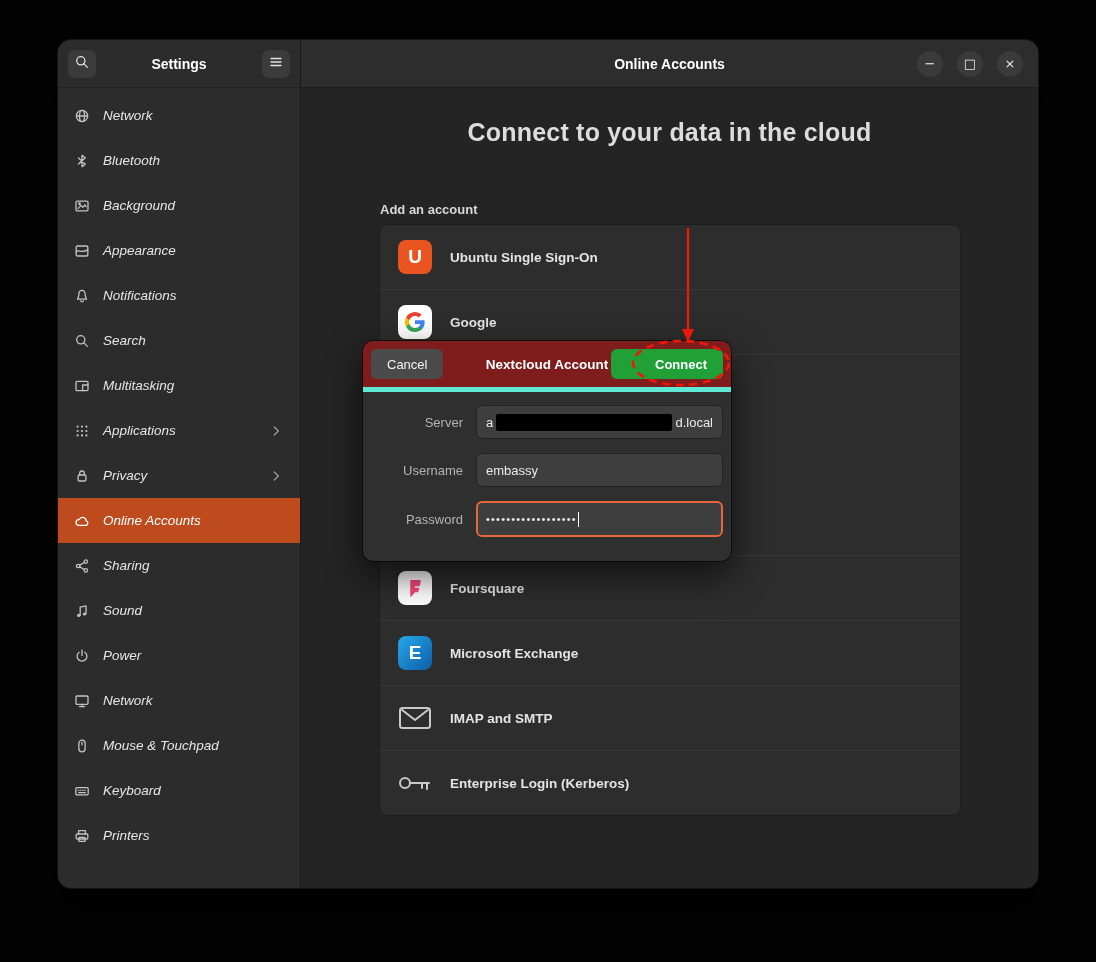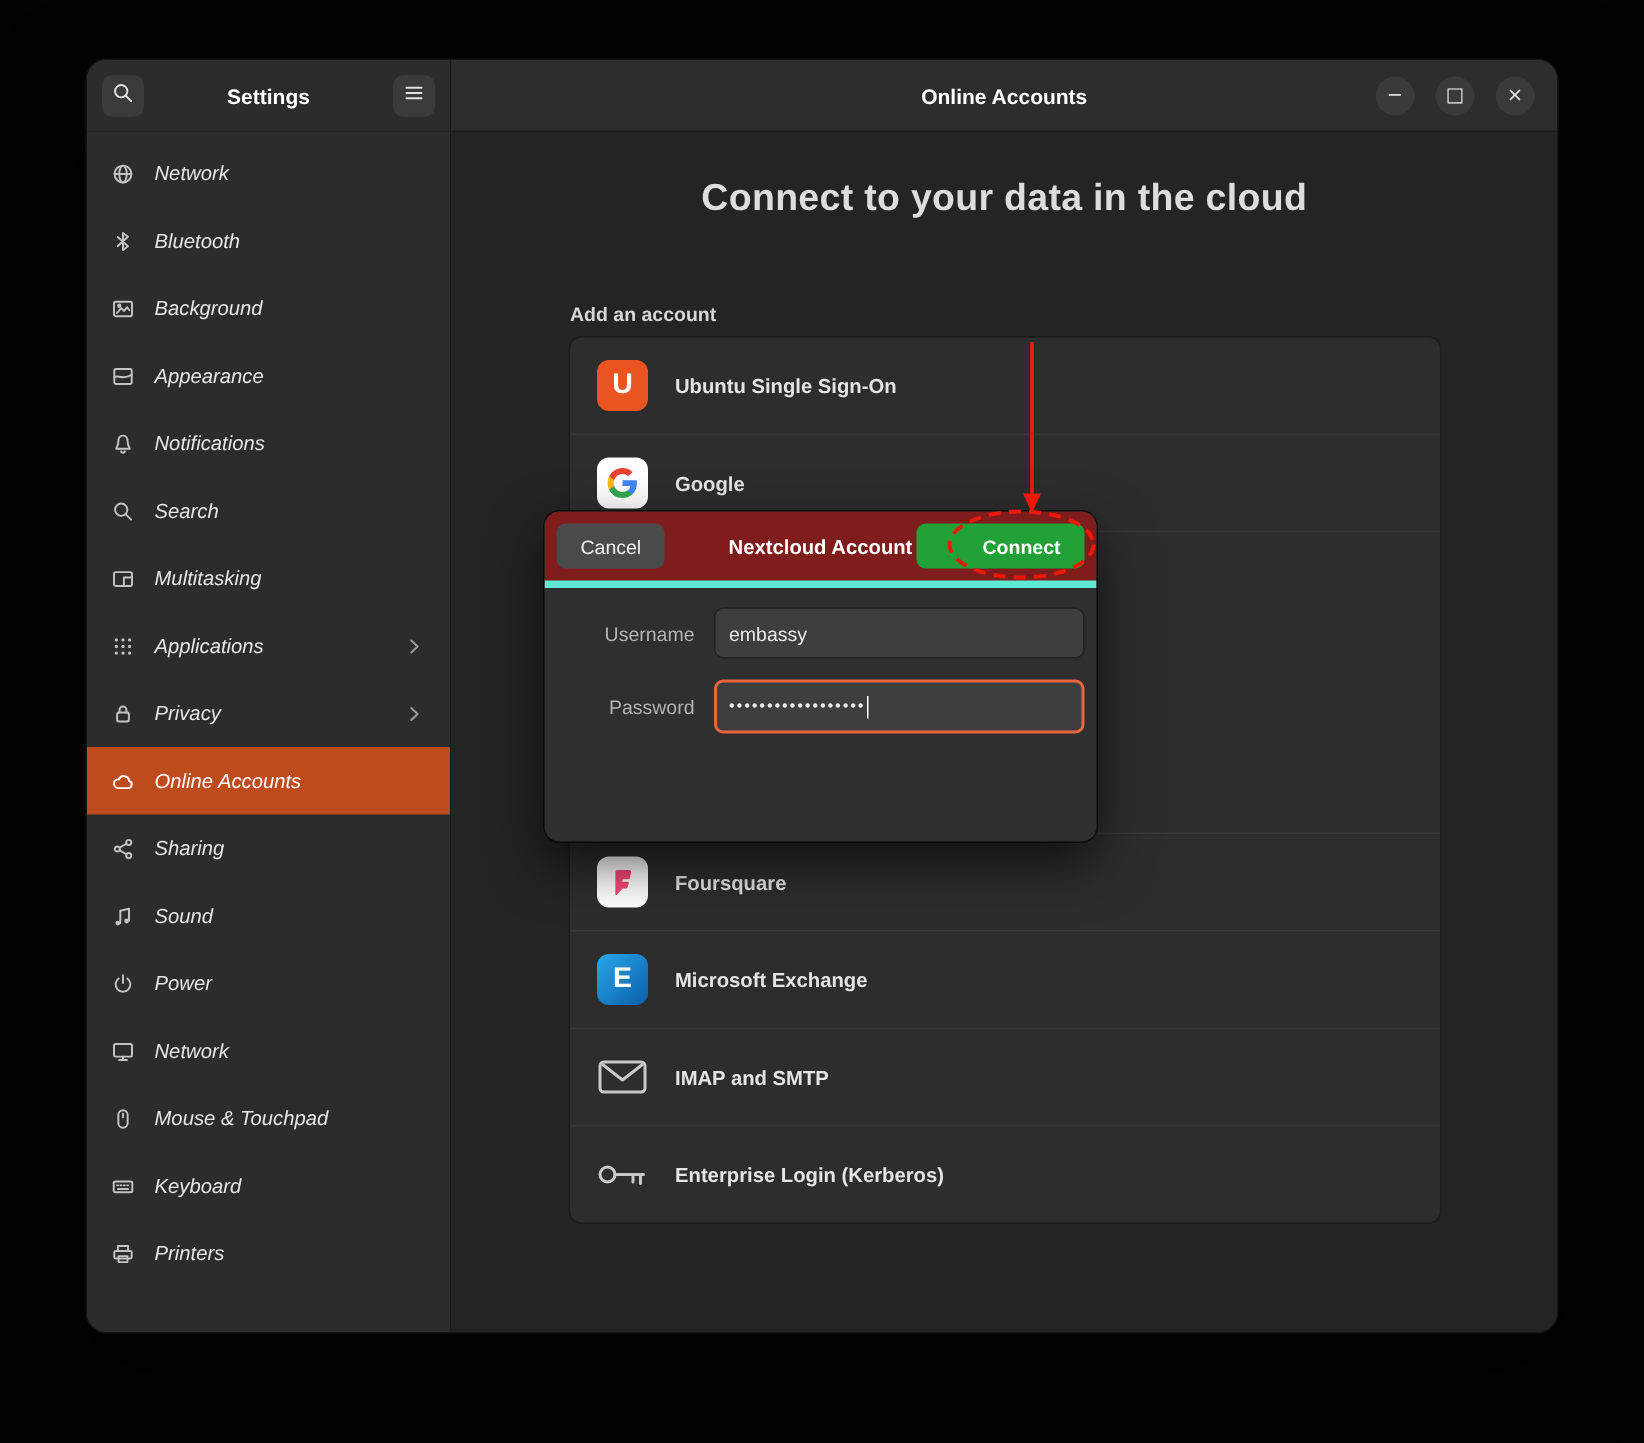--- a/index.html
+++ b/index.html
@@ -356,20 +356,28 @@
   </div>
 
   <div class="dialog" data-name="nextcloud-account-dialog">
     <div class="dlg-header" data-name="dialog-headerbar">
       <button class="btn btn-cancel" data-name="cancel-button">Cancel</button>
       <div class="dlg-title" data-name="dialog-title">Nextcloud Account</div>
       <button class="btn btn-connect" data-name="connect-button">Connect</button>
     </div>
     <div class="dlg-body" data-name="dialog-body">
       <div class="frow">
+        <label data-name="server-label">Server</label>
+        <div class="field" data-name="server-input">
+          <span data-name="server-value-prefix">a</span>
+          <span class="redact" data-name="redaction-bar"></span>
+          <span data-name="server-value-suffix">d.local</span>
+        </div>
+      </div>
+      <div class="frow">
         <label data-name="username-label">Username</label>
         <div class="field" data-name="username-input">
           <span data-name="username-value">embassy</span>
         </div>
       </div>
       <div class="frow">
         <label data-name="password-label">Password</label>
         <div class="field focused" data-name="password-input">
           <span class="pw" data-name="password-masked-value">••••••••••••••••••</span>
           <span class="caret" data-name="text-cursor"></span>

